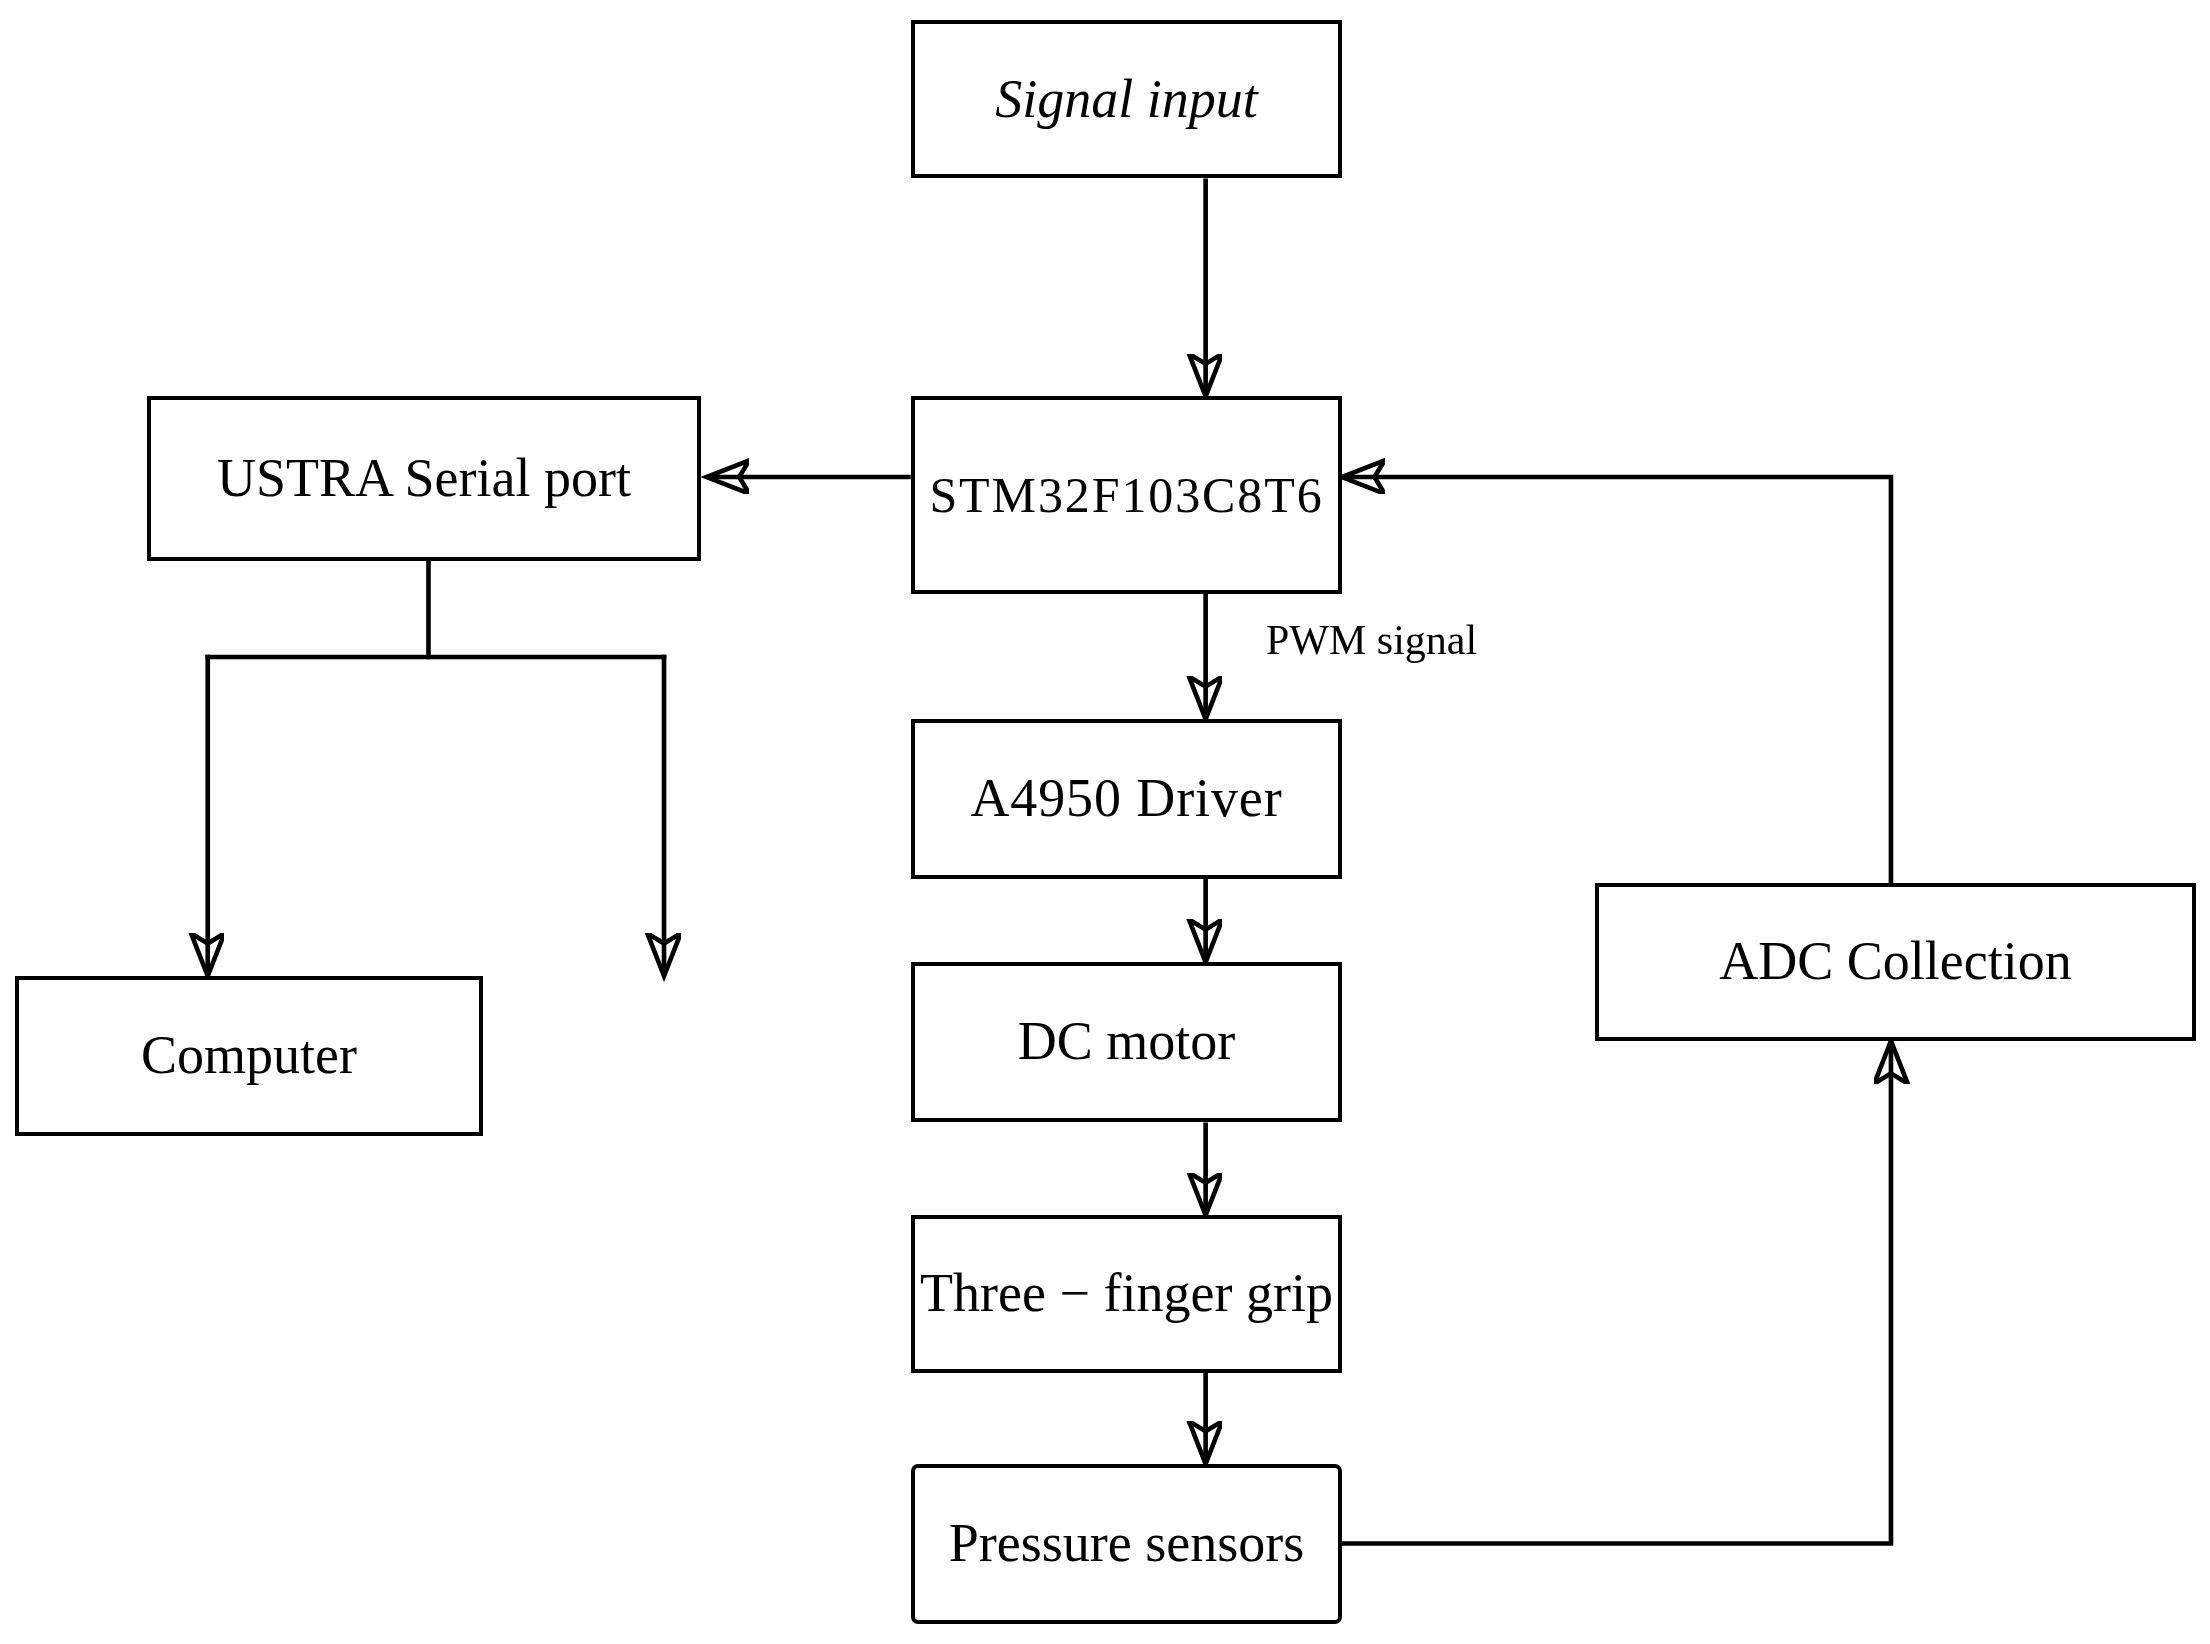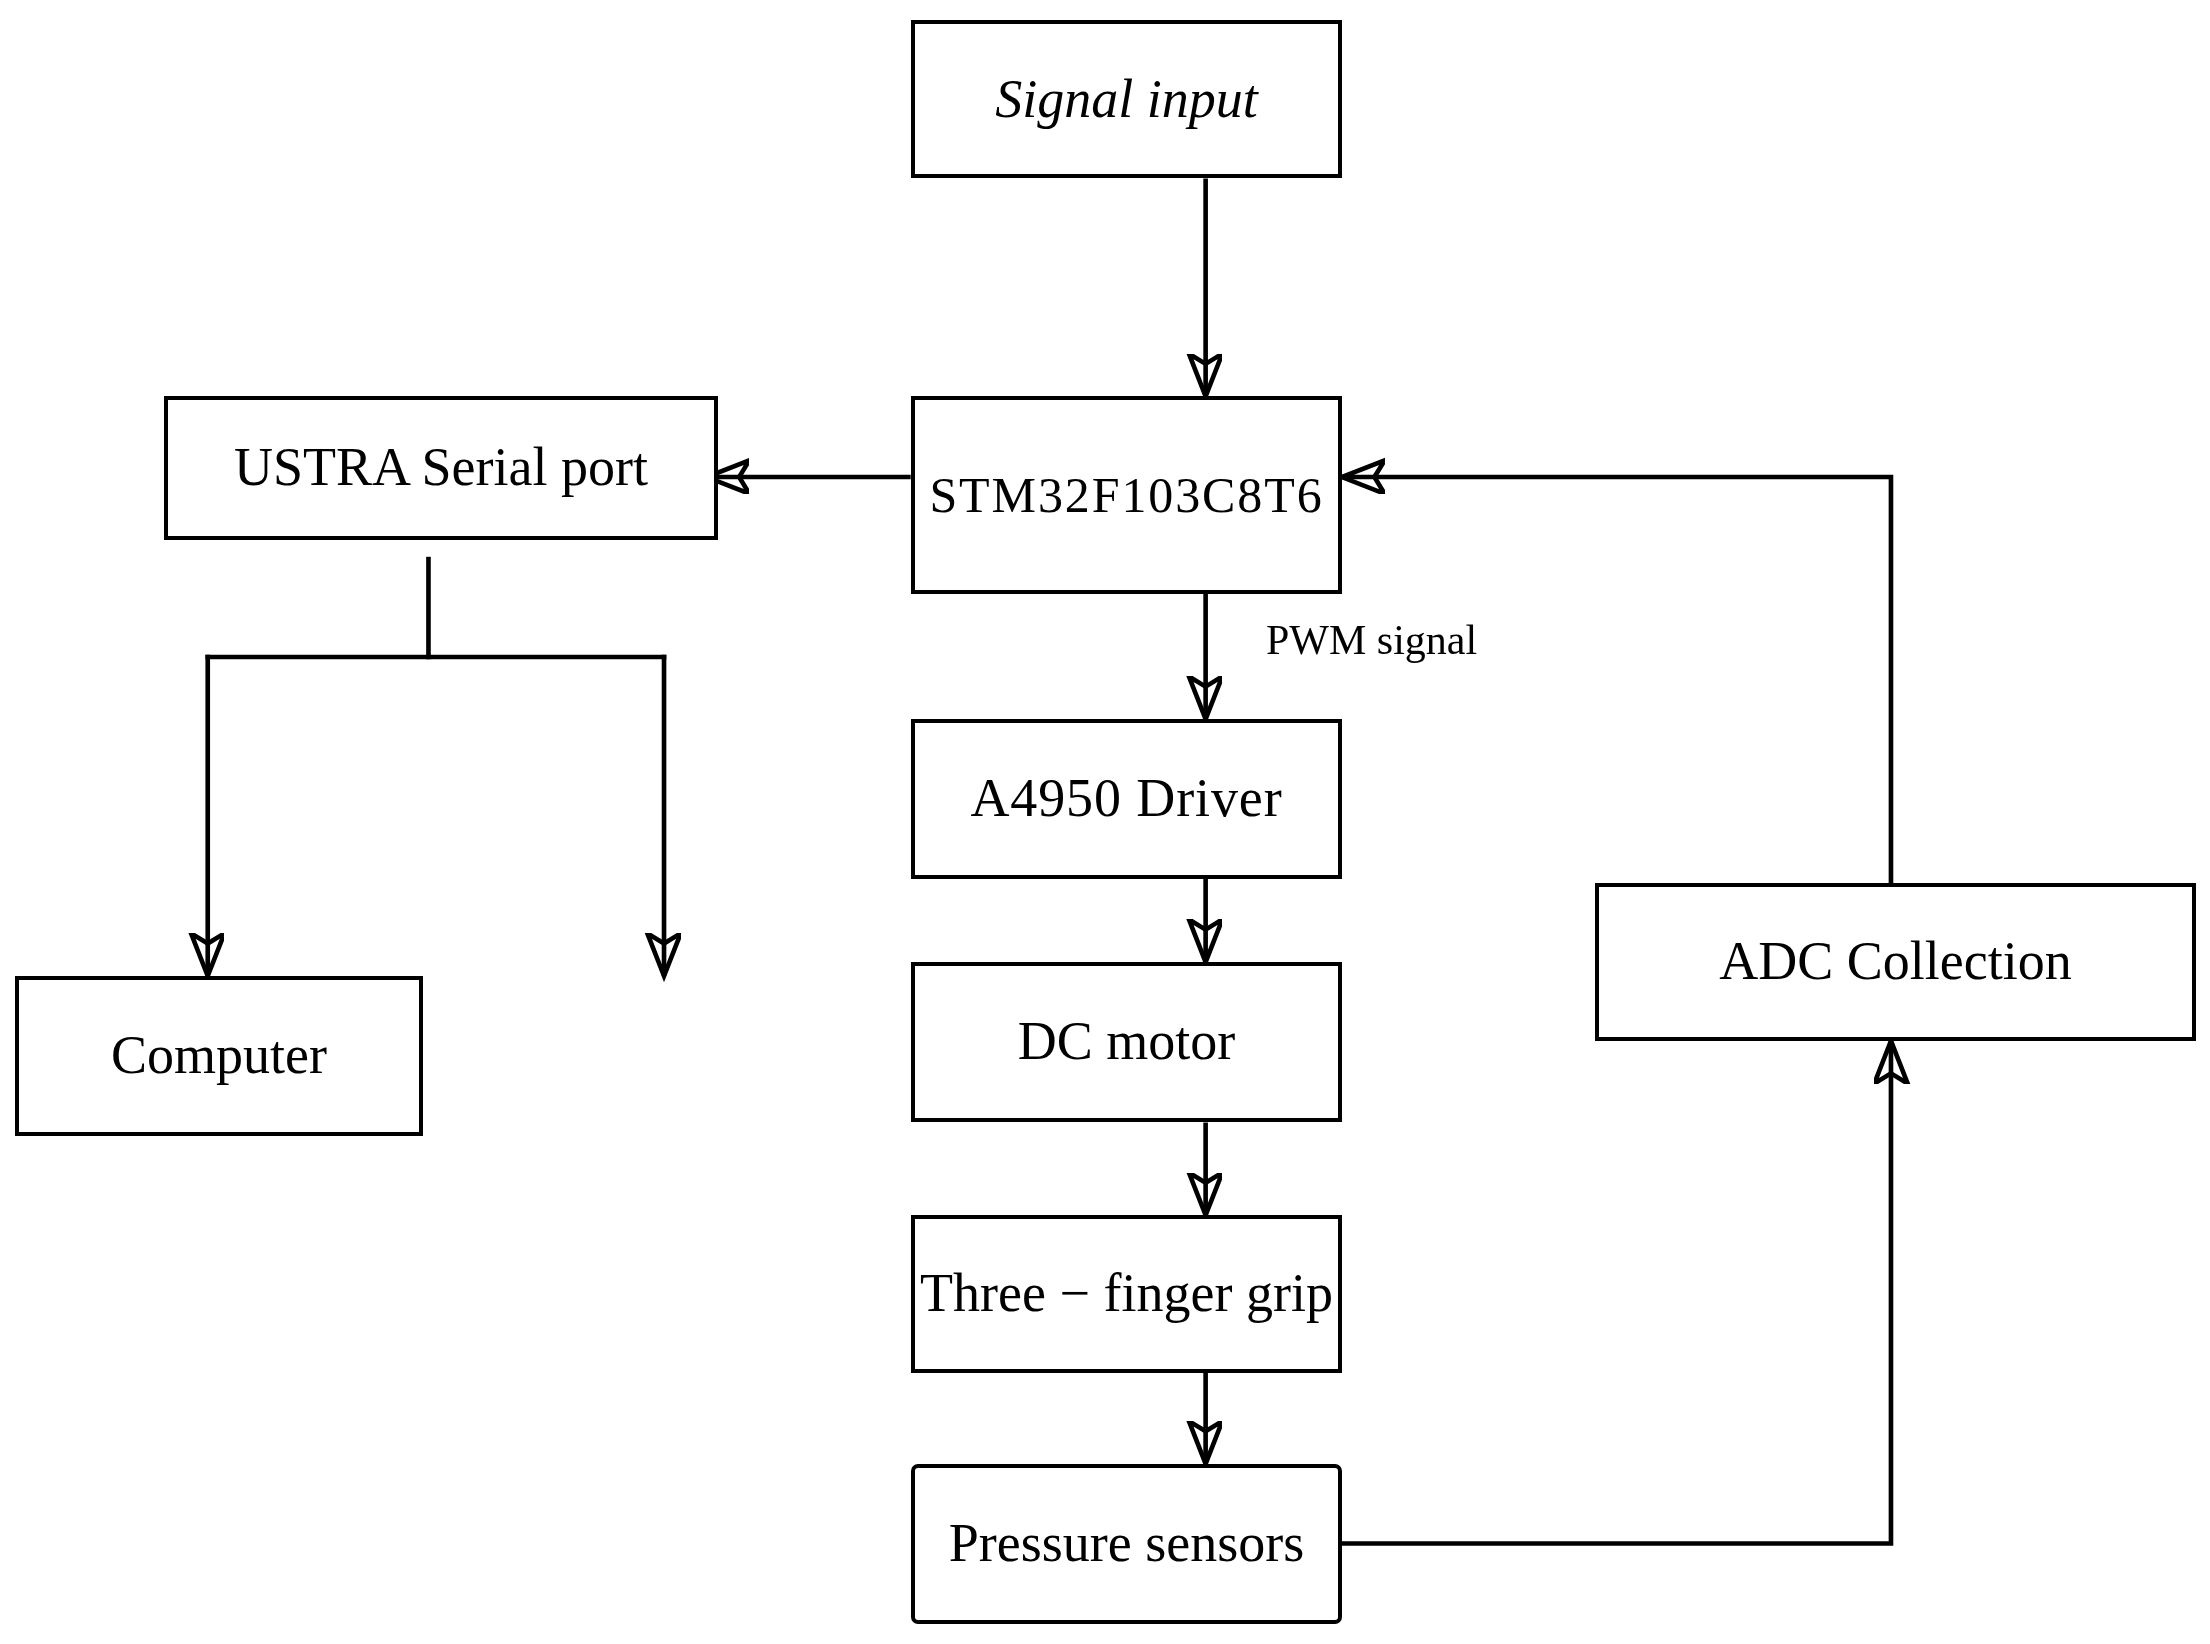--- a/index.html
+++ b/index.html
@@ -37,26 +37,26 @@
     align-items: center;
     justify-content: center;
     font-size: 54px;
     line-height: 1.1;
     text-align: center;
     white-space: nowrap;
   }
   
   #box-signal-input      { left:  911px; top:   20.4px; width: 431px; height: 158px; font-style: italic; }
   #box-stm32             { left:  911px; top:  396px; width: 431px; height: 198px; font-size: 50px; letter-spacing: 1.9px; }
-  #box-ustra             { left:  164px; top:  396px; width: 554px; height: 144px; }
+  #box-ustra             { left:  147px; top:  396px; width: 554px; height: 165px; }
   #box-a4950             { left:  911px; top:  719px; width: 431px; height: 160px; letter-spacing: 0.9px; }
   #box-dc-motor          { left:  911px; top: 962px; width: 431px; height: 160px; }
   #box-three-finger      { left:  911px; top: 1215px; width: 431px; height: 158px; }
   #box-pressure          { left:  911px; top: 1464px; width: 431px; height: 160px; border-radius: 7px; }
-  #box-computer          { left:   15px; top: 976px; width: 408px; height: 160px; text-align: right; }
+  #box-computer          { left:   15px; top: 976px; width: 468px; height: 160px; text-align: right; }
   #box-oled              { left:  470px; top: 976px; width: 391px; height: 160px; }
   #box-adc               { left: 1595px; top:  883px; width: 601px; height: 158px; }
   .edge-label {
     position: absolute;
     font-size: 42px;
     line-height: 65px;
     white-space: nowrap;
     margin-left: 40px;
   }
   #label-pwm { left: 1226px; top: 608px; }

